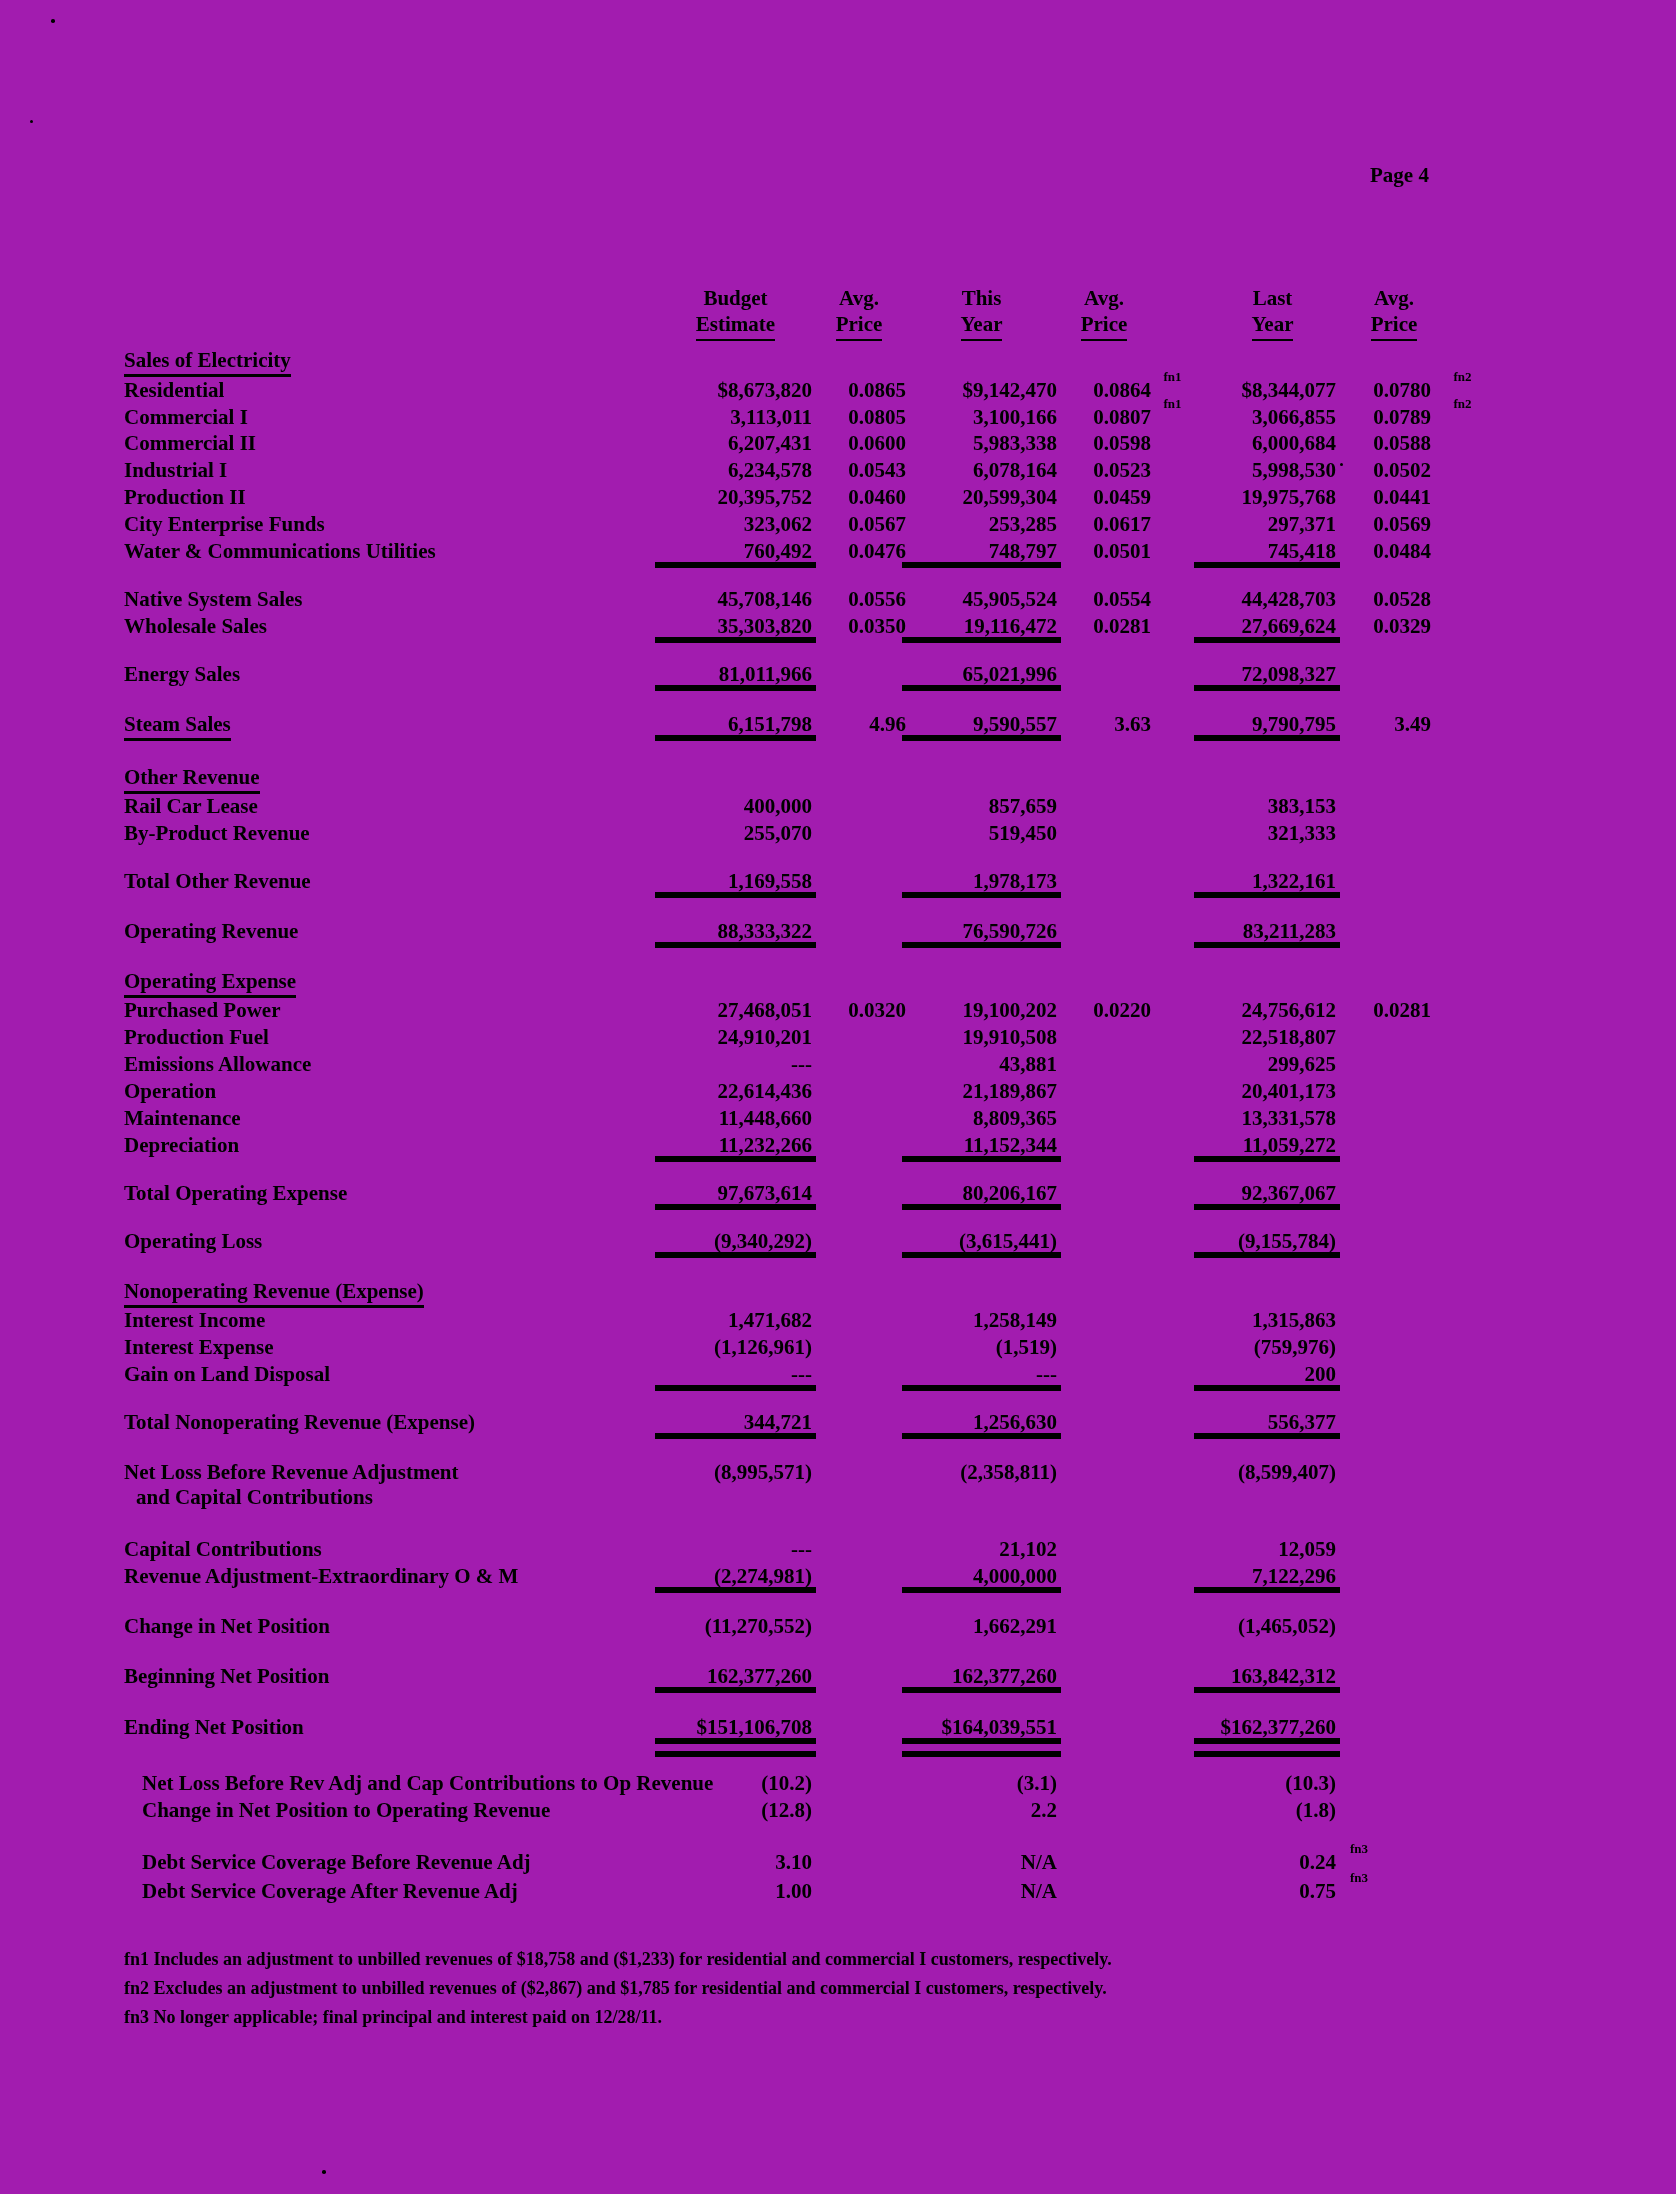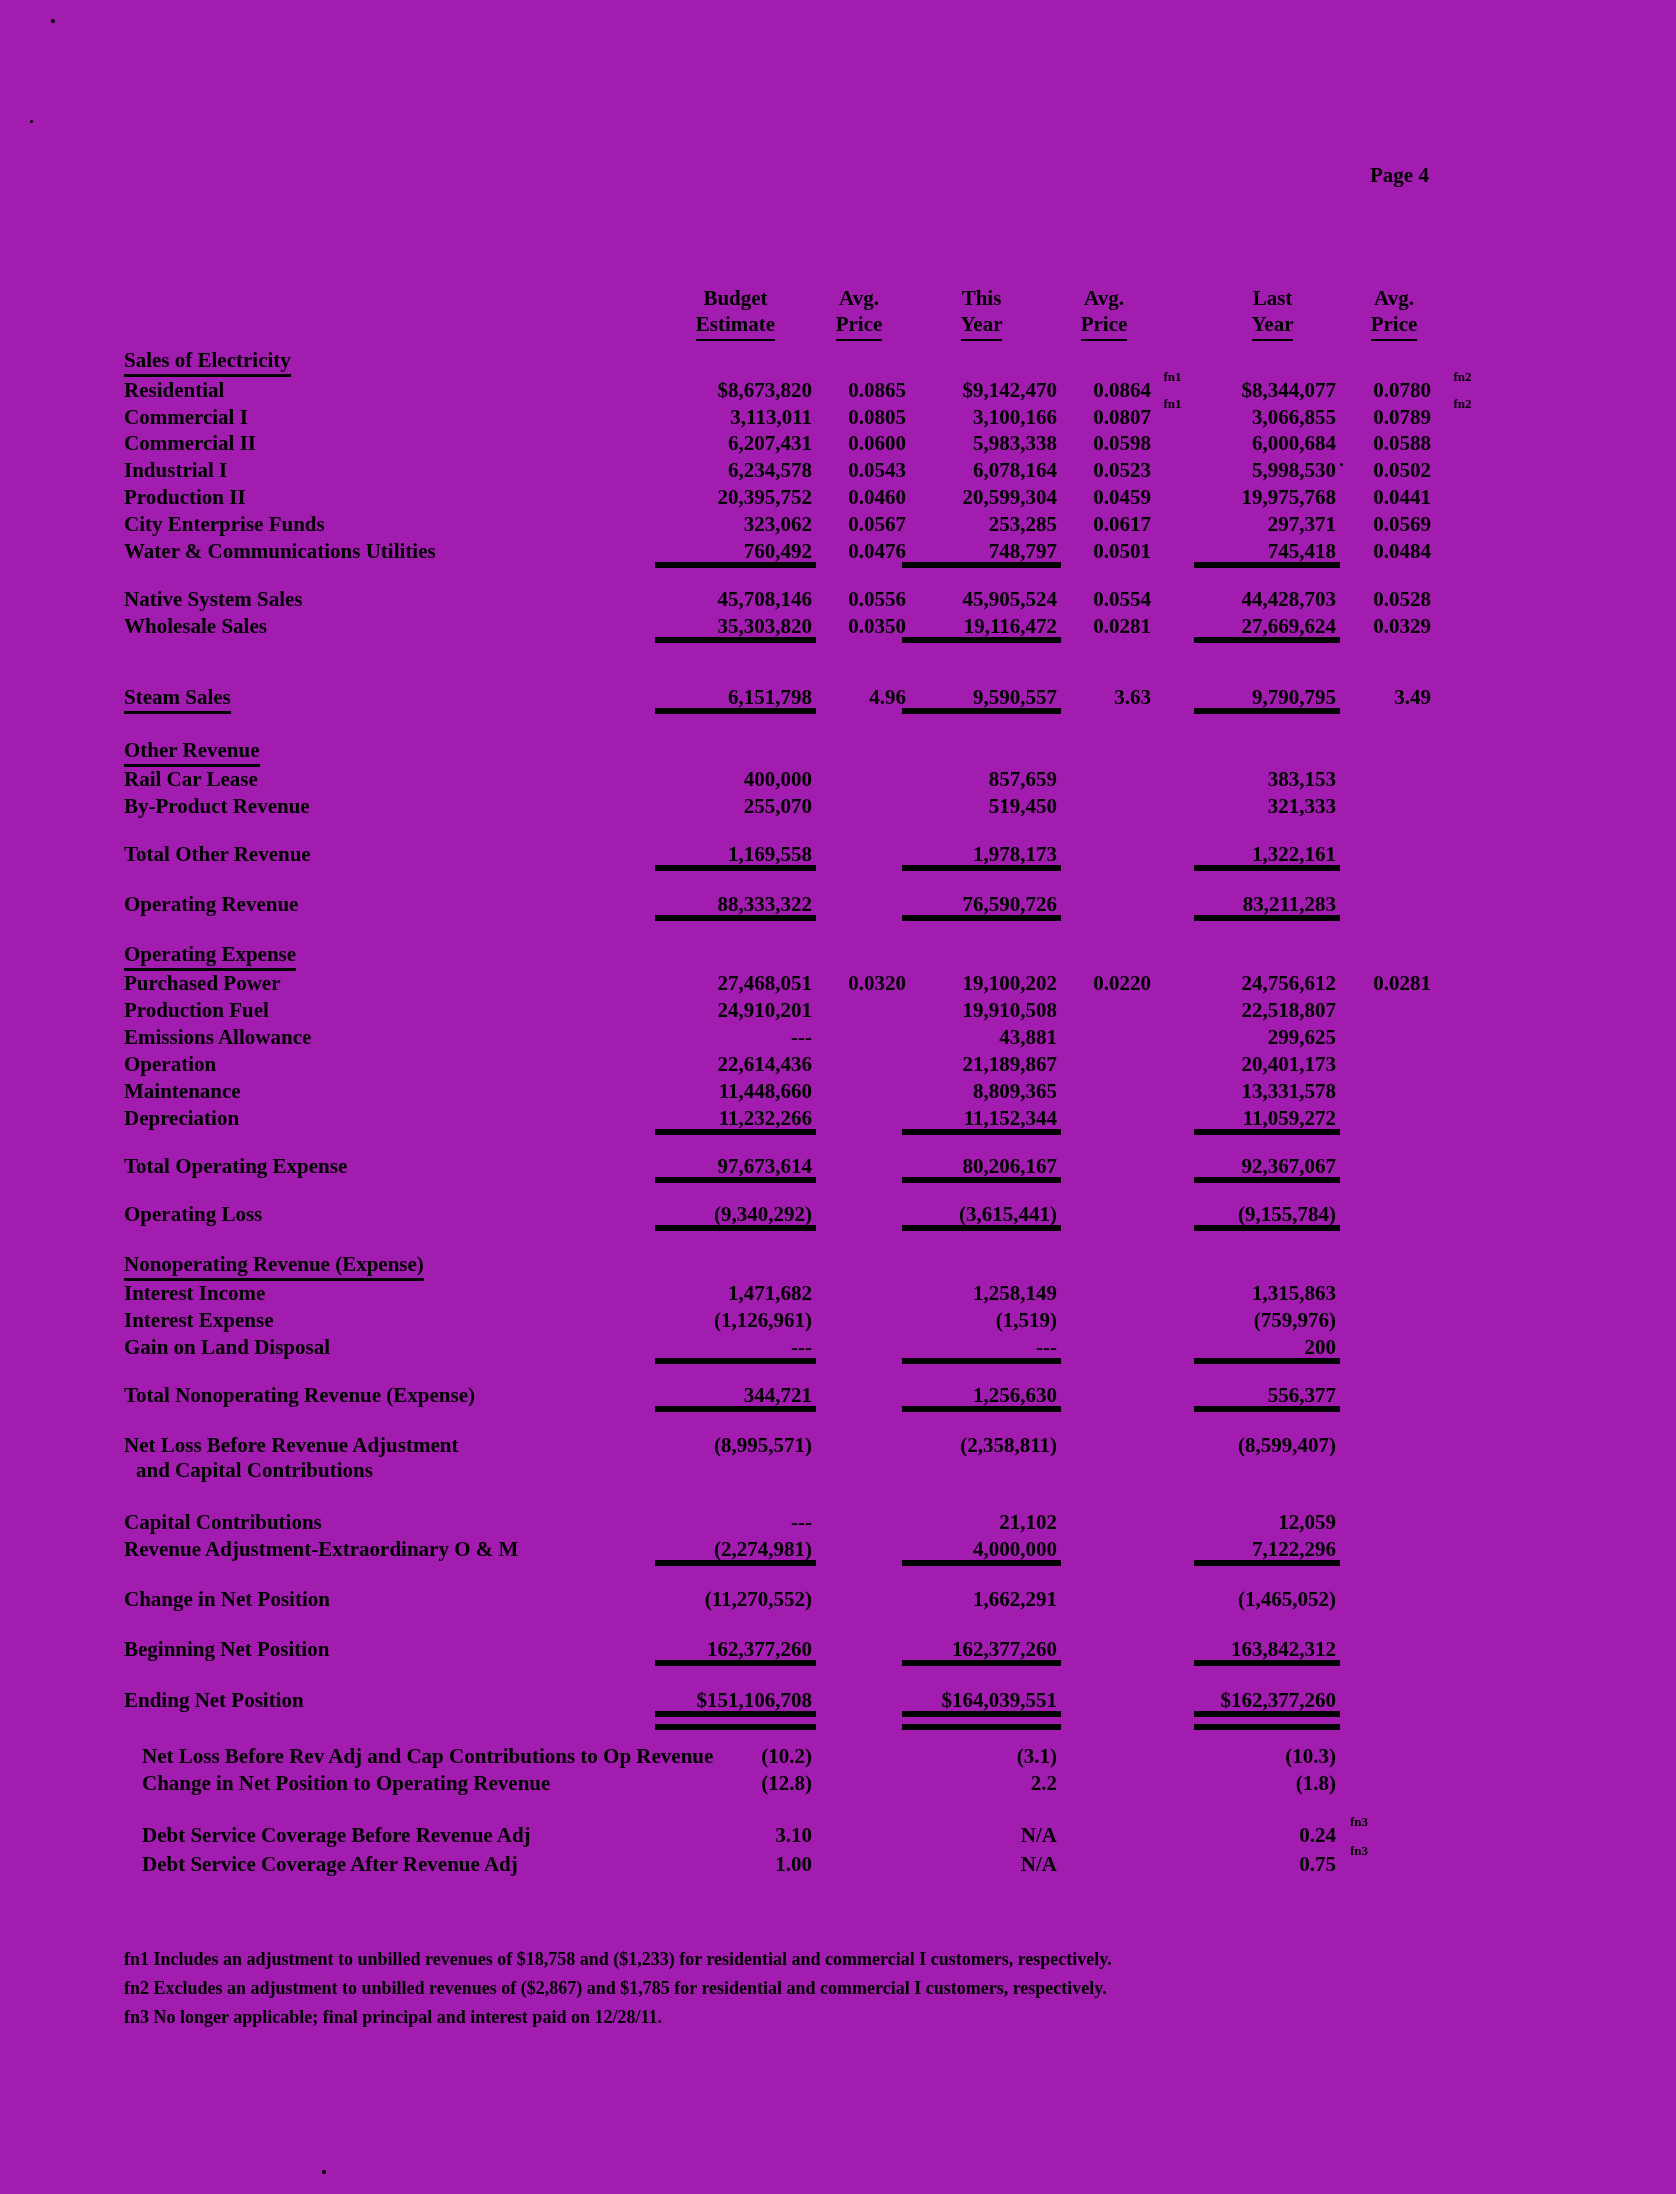--- a/index.html
+++ b/index.html
@@ -172,20 +172,31 @@
           <div class="cell budget money rule"><span class="val u">35,303,820</span></div>
           <div class="cell avg1 avg"><span class="val">0.0350</span></div>
           <div class="cell this money rule"><span class="val u">19,116,472</span></div>
           <div class="cell avg2 avg"><span class="val">0.0281</span></div>
           <div class="cell fncell"></div>
           <div class="cell last money rule"><span class="val u">27,669,624</span></div>
           <div class="cell avg3 avg"><span class="val">0.0329</span></div>
           <div class="cell fncell"></div>
         </div>
         <div class="spacer" style="height: 21px;"></div>
+        <div class="trow item">
+          <div class="cell lab"><span>Energy Sales</span></div>
+          <div class="cell budget money rule"><span class="val u">81,011,966</span></div>
+          <div class="cell avg1 avg"></div>
+          <div class="cell this money rule"><span class="val u">65,021,996</span></div>
+          <div class="cell avg2 avg"></div>
+          <div class="cell fncell"></div>
+          <div class="cell last money rule"><span class="val u">72,098,327</span></div>
+          <div class="cell avg3 avg"></div>
+          <div class="cell fncell"></div>
+        </div>
         <div class="spacer" style="height: 23px;"></div>
         <div class="trow item">
           <div class="cell lab"><span class="ulab">Steam Sales</span></div>
           <div class="cell budget money rule"><span class="val u">6,151,798</span></div>
           <div class="cell avg1 avg"><span class="val">4.96</span></div>
           <div class="cell this money rule"><span class="val u">9,590,557</span></div>
           <div class="cell avg2 avg"><span class="val">3.63</span></div>
           <div class="cell fncell"></div>
           <div class="cell last money rule"><span class="val u">9,790,795</span></div>
           <div class="cell avg3 avg"><span class="val">3.49</span></div>

